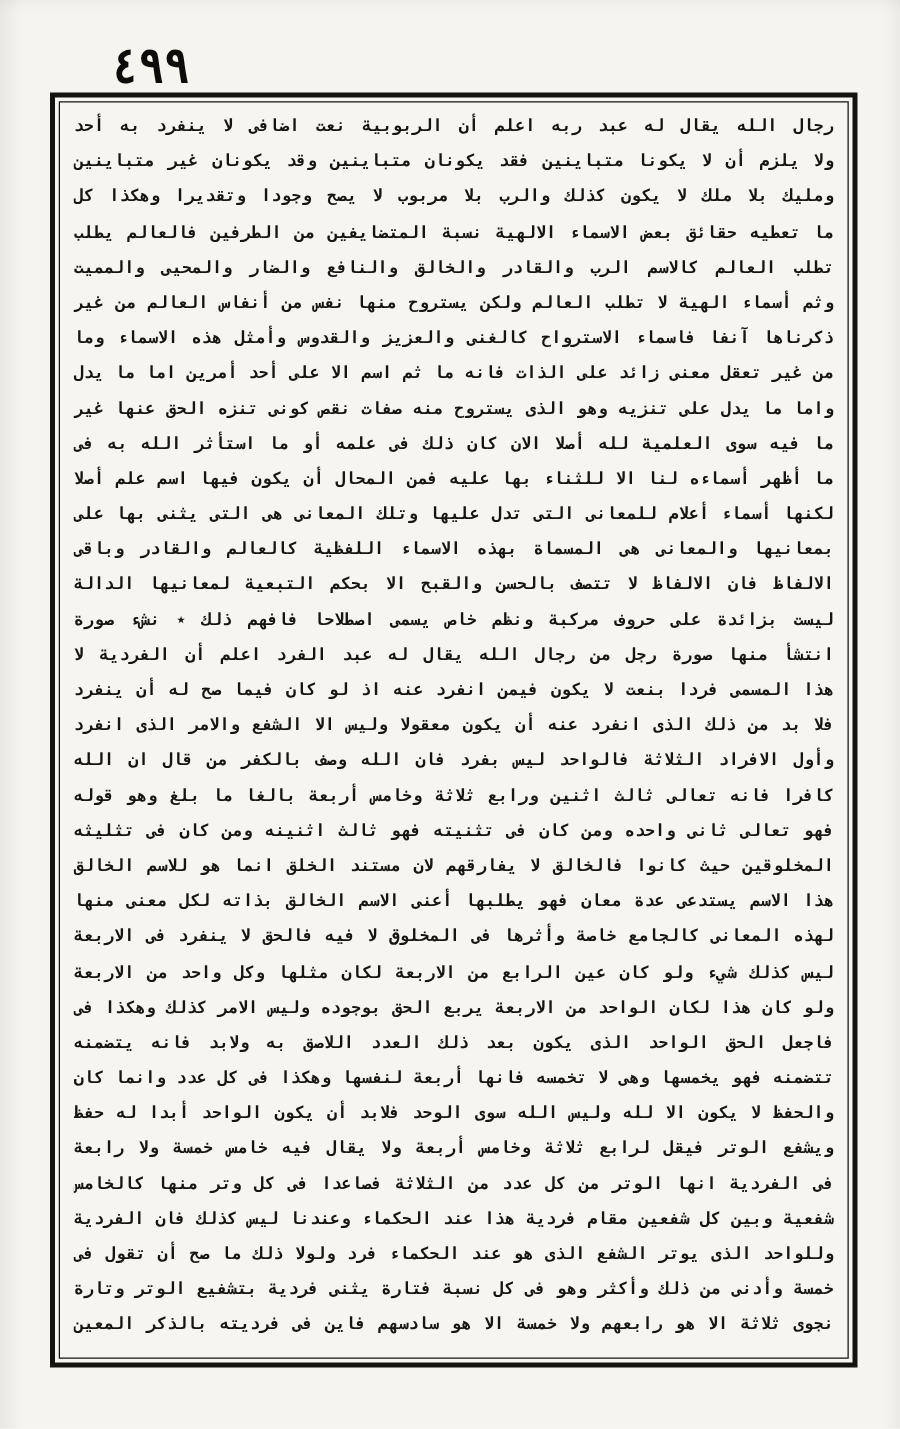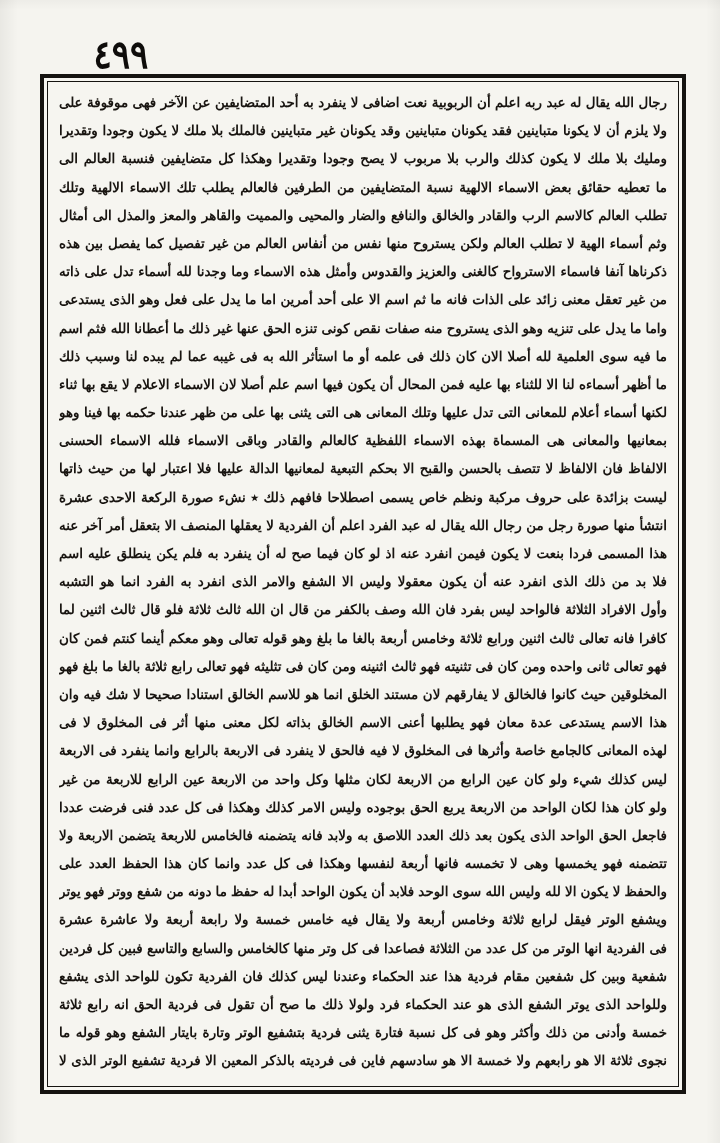--- a/index.html
+++ b/index.html
@@ -4,21 +4,21 @@
 <style>
   html, body { margin: 0; padding: 0; }
   body { width: 720px; }
 
   .page {
     position: relative;
     width: 720px;
     height: 1143px;
     background: #f5f4ef;
     overflow: hidden;
-    font-family: Liberation Sans, sans-serif;
+    font-family: Liberation Mono, monospace;
     color: #16130f;
   }
 
   
   .page::before {
     content: "";
     position: absolute; inset: 0;
     background:
       linear-gradient(to right, rgba(0,0,0,0.05), rgba(0,0,0,0) 18px),
       linear-gradient(to left,  rgba(0,0,0,0.04), rgba(0,0,0,0) 14px),

